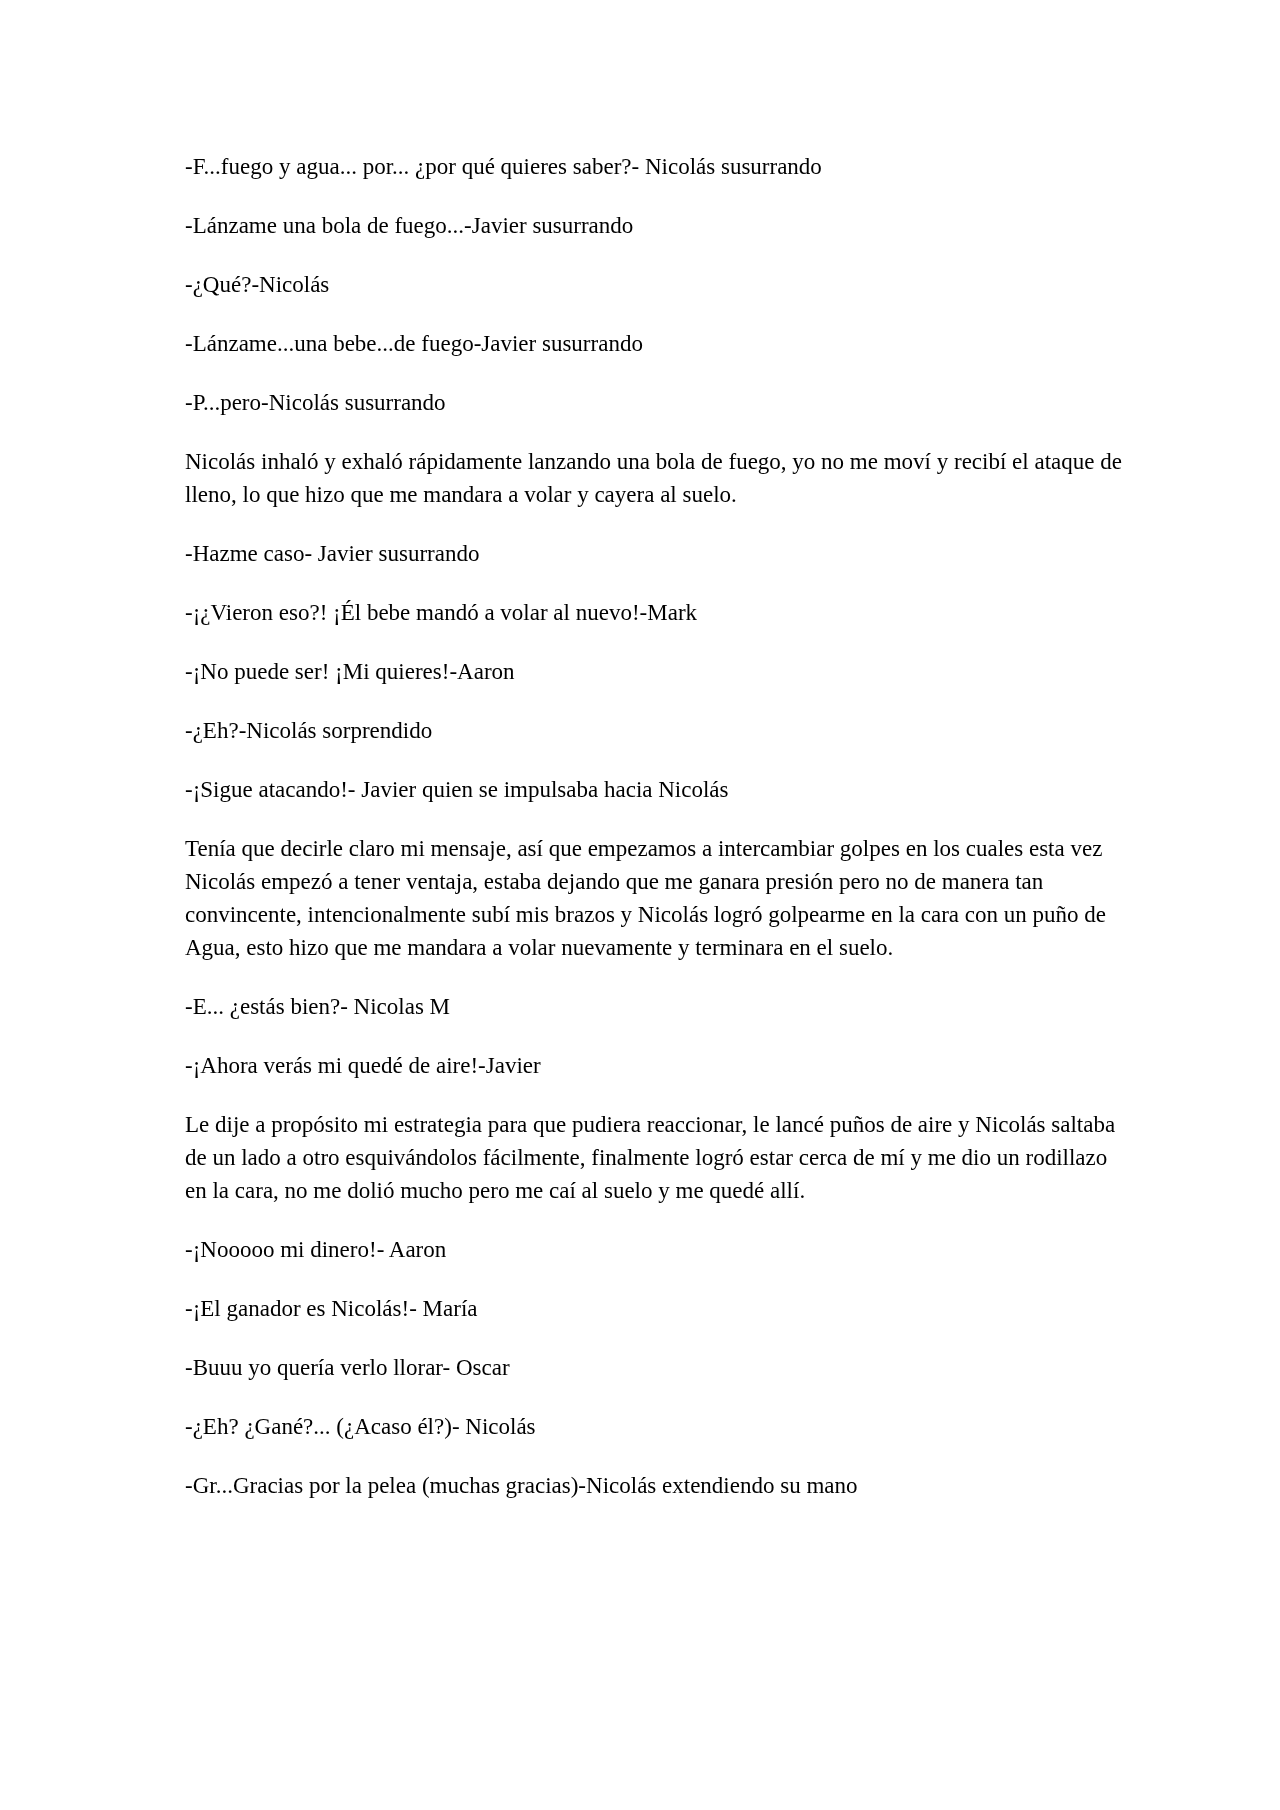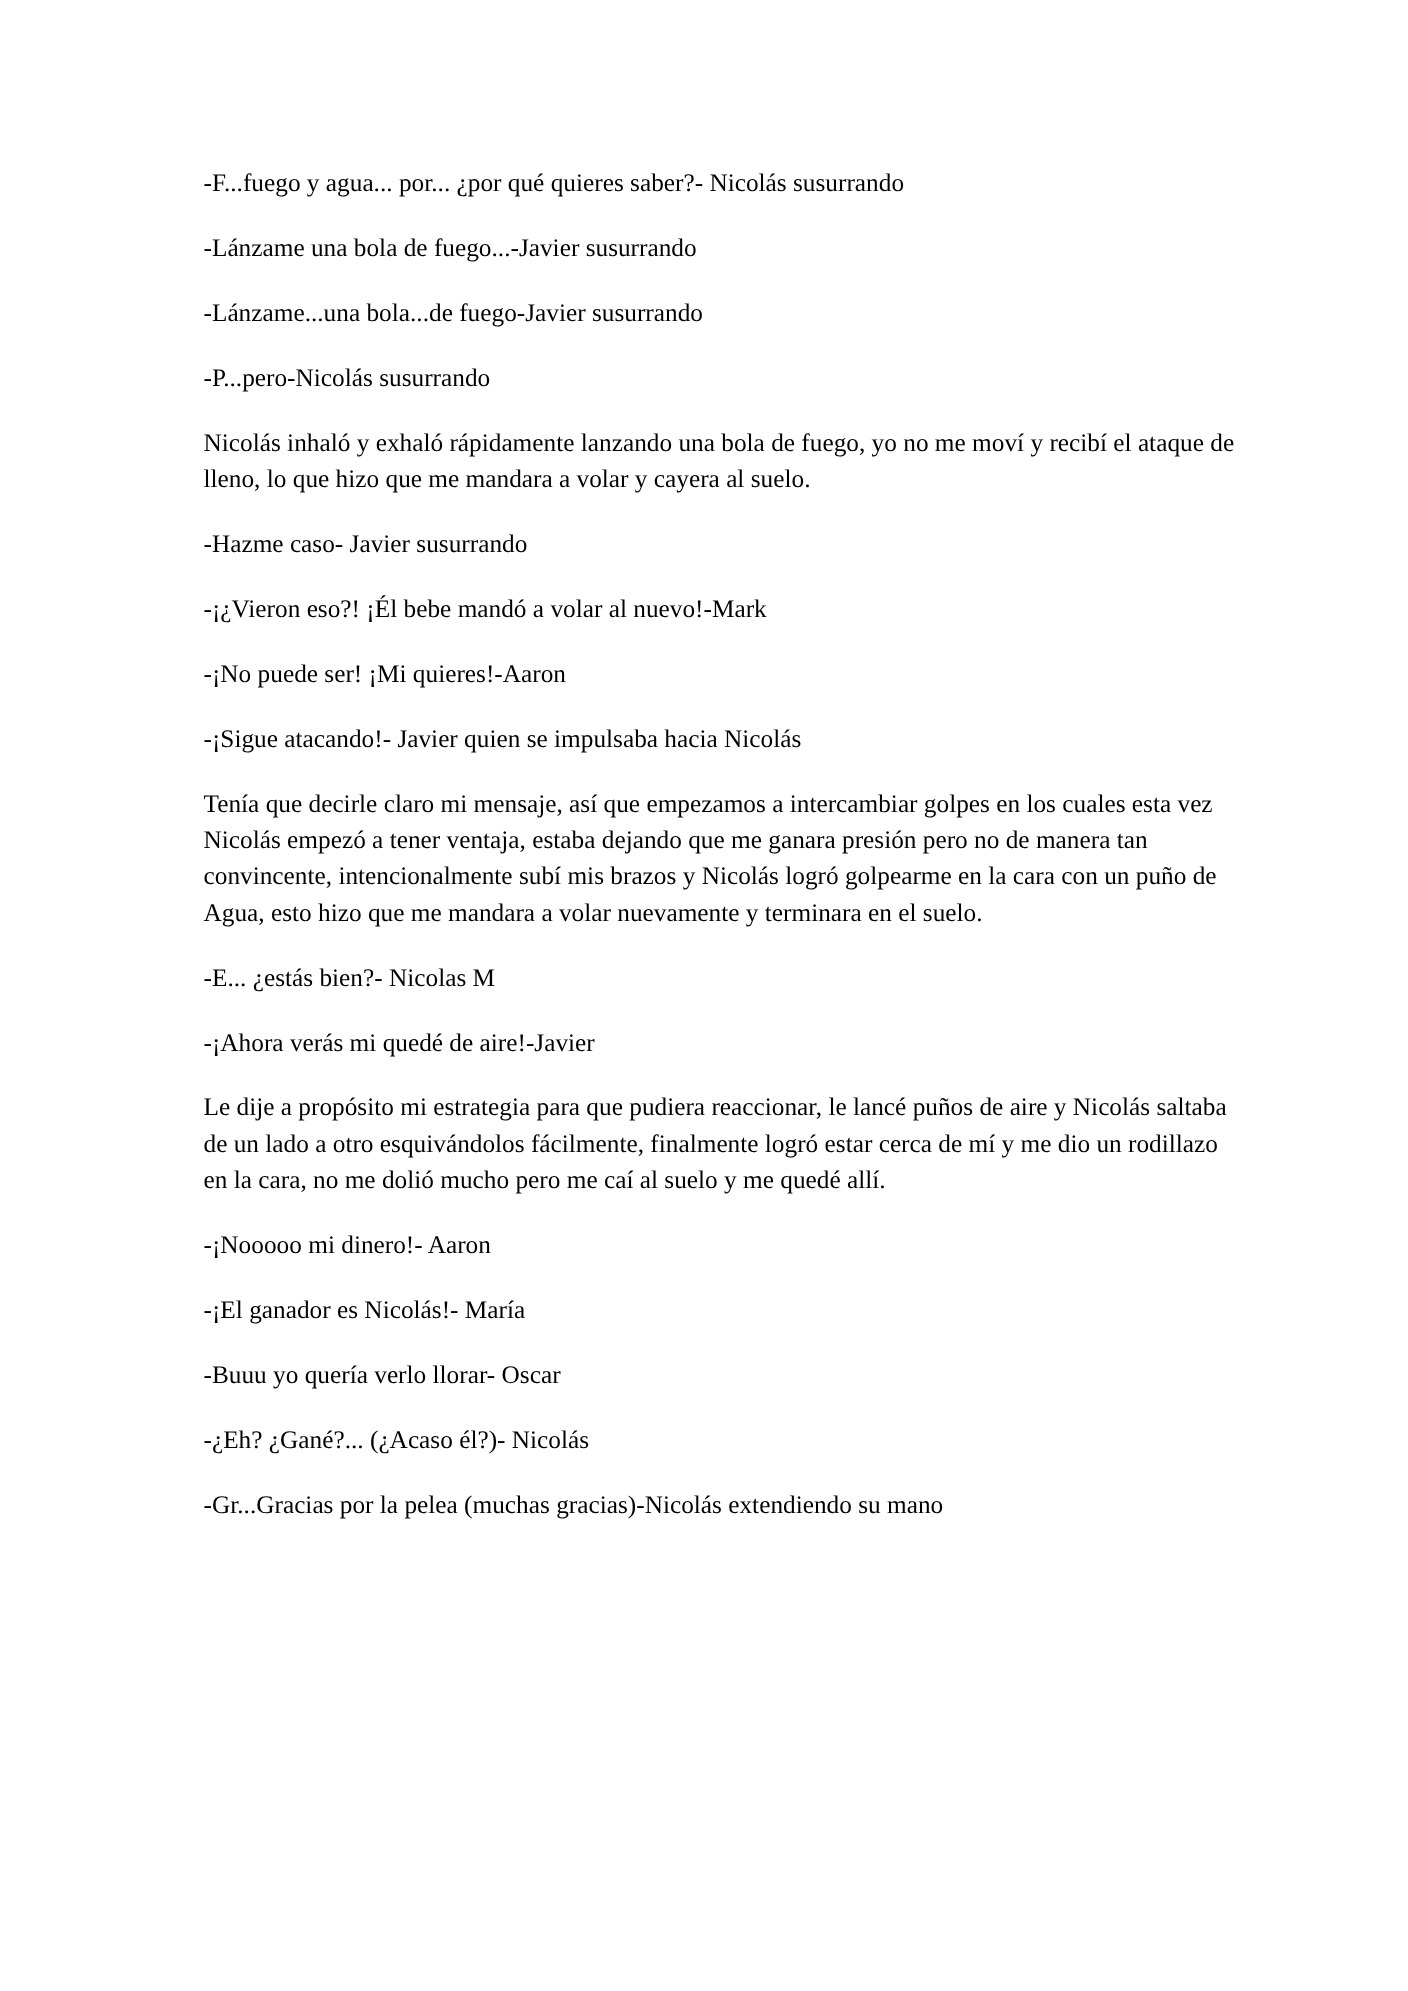--- a/index.html
+++ b/index.html
@@ -33,26 +33,28 @@
     padding: 0;
   }
 </style>
 </head>
 <body>
 
 <div class="page">
   <div class="text-block">
     <p>-F...fuego y agua... por... ¿por qué quieres saber?- Nicolás susurrando</p>
     <p>-Lánzame una bola de fuego...-Javier susurrando</p>
-    <p>-Lánzame...una bola...de fuego-Javier susurrando</p>
+    <p>-¿Qué?-Nicolás</p>
+    <p>-Lánzame...una bebe...de fuego-Javier susurrando</p>
     <p>-P...pero-Nicolás susurrando</p>
     <p>Nicolás inhaló y exhaló rápidamente lanzando una bola de fuego, yo no me moví y recibí el ataque de lleno, lo que hizo que me mandara a volar y cayera al suelo.</p>
     <p>-Hazme caso- Javier susurrando</p>
     <p>-¡¿Vieron eso?! ¡Él bebe mandó a volar al nuevo!-Mark</p>
     <p>-¡No puede ser! ¡Mi quieres!-Aaron</p>
+    <p>-¿Eh?-Nicolás sorprendido</p>
     <p>-¡Sigue atacando!- Javier quien se impulsaba hacia Nicolás</p>
     <p>Tenía que decirle claro mi mensaje, así que empezamos a intercambiar golpes en los cuales esta vez Nicolás empezó a tener ventaja, estaba dejando que me ganara presión pero no de manera tan convincente, intencionalmente subí mis brazos y Nicolás logró golpearme en la cara con un puño de Agua, esto hizo que me mandara a volar nuevamente y terminara en el suelo.</p>
     <p>-E... ¿estás bien?- Nicolas M</p>
     <p>-¡Ahora verás mi quedé de aire!-Javier</p>
     <p>Le dije a propósito mi estrategia para que pudiera reaccionar, le lancé puños de aire y Nicolás saltaba de un lado a otro esquivándolos fácilmente, finalmente logró estar cerca de mí y me dio un rodillazo en la cara, no me dolió mucho pero me caí al suelo y me quedé allí.</p>
     <p>-¡Nooooo mi dinero!- Aaron</p>
     <p>-¡El ganador es Nicolás!- María</p>
     <p>-Buuu yo quería verlo llorar- Oscar</p>
     <p>-¿Eh? ¿Gané?... (¿Acaso él?)- Nicolás</p>
     <p>-Gr...Gracias por la pelea (muchas gracias)-Nicolás extendiendo su mano</p>

